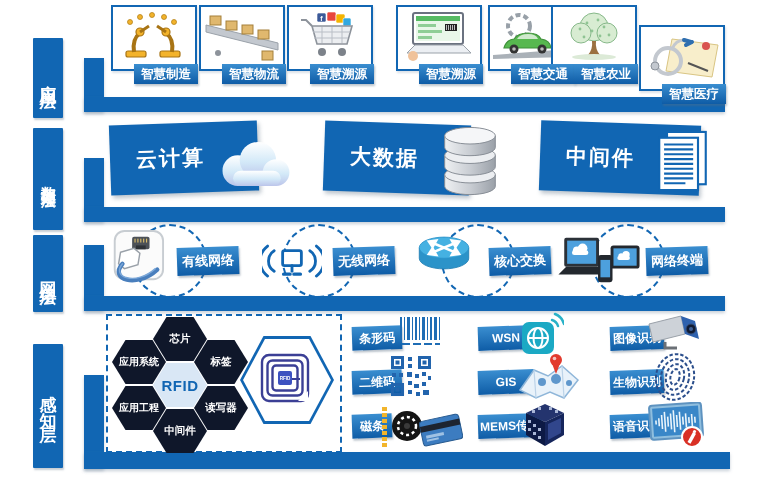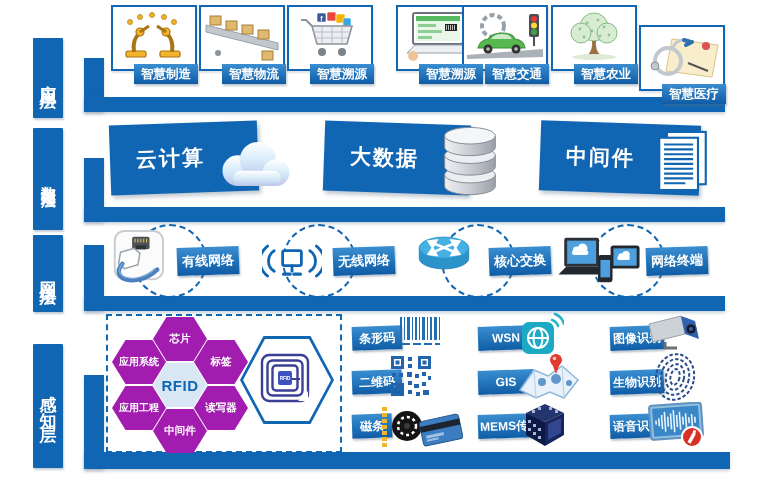--- a/index.html
+++ b/index.html
@@ -41,21 +41,21 @@
     border-radius:50%;box-sizing:border-box;z-index:1;}
   .net-icon{position:absolute;z-index:2;}
   .net-label{position:absolute;top:247px;width:62px;height:28px;color:#fff;font-size:13px;
     font-weight:bold;display:flex;align-items:center;justify-content:center;z-index:3;
     background:linear-gradient(180deg,#3a8ed0,#0e5ca6);transform:rotate(-2deg);
     box-shadow:1px 2px 2px rgba(90,110,130,.4);white-space:nowrap;}
 
   
   #rfid-dashed-box{position:absolute;left:106px;top:314px;width:236px;height:139px;
     border:2.5px dashed #1166b3;box-sizing:border-box;z-index:0;}
-  .hex{position:absolute;width:54px;height:44px;background:#a21caf;color:#fff;
+  .hex{position:absolute;width:54px;height:44px;background:#0f172a;color:#fff;
     clip-path:polygon(25% 0%,75% 0%,100% 50%,75% 100%,25% 100%,0% 50%);
     display:flex;align-items:center;justify-content:center;font-size:10.5px;font-weight:bold;
     white-space:nowrap;z-index:1;}
   .hex-center{background:#d9e7f5;color:#1166b3;font-size:15px;letter-spacing:.5px;}
   #big-hex{position:absolute;left:240px;top:336px;width:94px;height:88px;background:#1166b3;
     clip-path:polygon(25% 0%,75% 0%,100% 50%,75% 100%,25% 100%,0% 50%);z-index:2;}
   #big-hex-inner{position:absolute;left:3px;top:3px;width:88px;height:82px;background:#fff;
     clip-path:polygon(25% 0%,75% 0%,100% 50%,75% 100%,25% 100%,0% 50%);
     display:flex;align-items:center;justify-content:center;}
 
@@ -149,21 +149,21 @@
       <rect x="19" y="19" width="24" height="3" fill="#8fce96"></rect>
       <rect x="19" y="25" width="14" height="3" fill="#8fce96"></rect>
       <rect x="46" y="13" width="12" height="7" fill="#222"></rect>
       <path d="M47.5 14 v5 M49.5 14 v5 M51.5 14 v5 M53.5 14 v5 M55.5 14 v5" stroke="#fff" stroke-width="0.7"></path>
       <polygon points="8,42 72,42 64,34 16,34" fill="#eceff3" stroke="#9aa1a9" stroke-width="1"></polygon>
       <circle cx="14" cy="45" r="5" fill="#f0c29a"></circle>
     </svg>
     <div class="app-label">智慧溯源</div>
   </div>
 
-  <div class="app-card" style="left:462px;">
+  <div class="app-card" style="left:488px;">
     <svg width="80" height="50" viewBox="0 0 80 50">
       <circle cx="28" cy="15" r="11" fill="none" stroke="#98a0a8" stroke-width="4" stroke-dasharray="5 3"></circle>
       <polygon points="2,44 78,38 78,46 2,48" fill="#aab1b8"></polygon>
       <path d="M13 37 q2-8 10-9 q4-6 14-6 q10 0 13 6 q9 1 10 9 z" fill="#57b84f" stroke="#3f8f3a" stroke-width="1.2"></path>
       <path d="M26 28 q3-5 11-5 q8 0 10 5 z" fill="#cfe9cc"></path>
       <circle cx="23" cy="38" r="4.5" fill="#333"></circle>
         <circle cx="23" cy="38" r="1.8" fill="#bbb"></circle>
       <circle cx="51" cy="38" r="4.5" fill="#333"></circle>
         <circle cx="51" cy="38" r="1.8" fill="#bbb"></circle>
       <rect x="64" y="3" width="10" height="23" rx="2" fill="#4a4f55"></rect>

